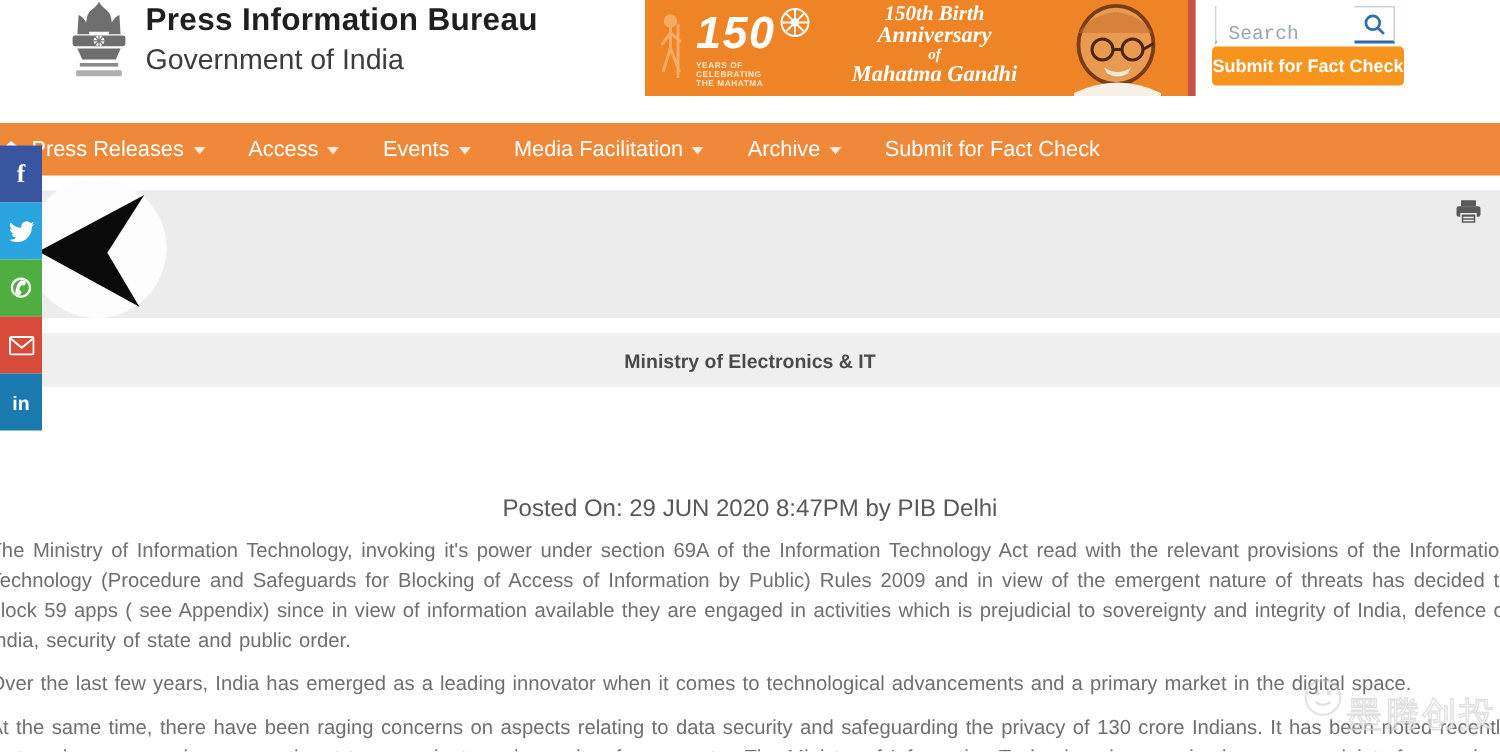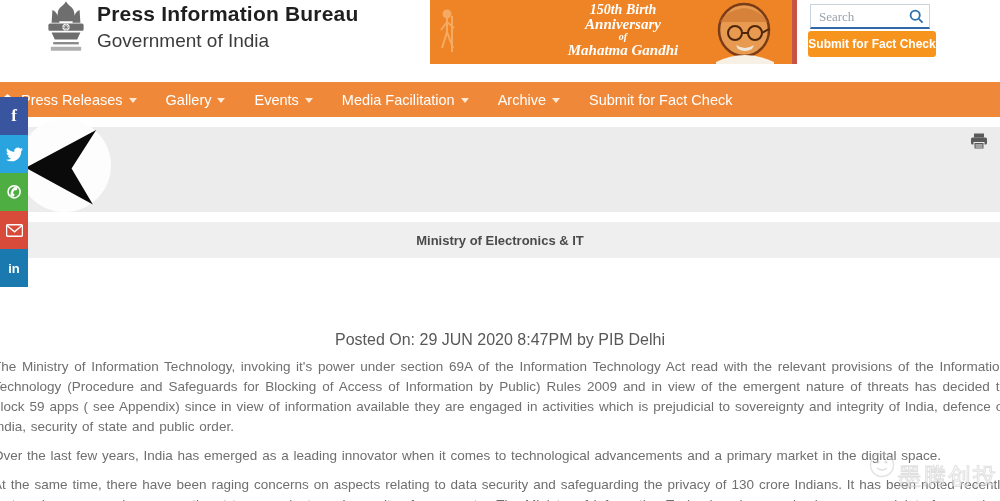--- a/index.html
+++ b/index.html
@@ -26,22 +26,22 @@
               font-family:"Liberation Serif","DejaVu Serif",serif; font-style:italic; font-weight:bold; }
   .b-l1 { font-size:14px; line-height:15px; }
   .b-l2 { font-size:15px; line-height:15px; }
   .b-l3 { font-size:10px; line-height:10px; }
   .b-l4 { font-size:15px; line-height:16px; }
   .gandhi-face { position:absolute; right:8px; top:0; }
 
   
   .search-wrap { position:absolute; left:810px; top:4px; width:120px; height:25px; background:#fff;
                  border:1px solid #c8d4e0; border-bottom:2px solid #3068a8; display:flex; align-items:center; }
-  .search-input { flex:1; border:none; outline:none; font-size:13px; color:#ec4899; padding:4px 4px 2px 8px; width:80px;
-                  font-family:Liberation Serif, serif; }
+  .search-input { flex:1; border:none; outline:none; font-size:13px; color:#ec4899; padding:14px 4px 2px 8px; width:80px;
+                  font-family:Liberation Mono, monospace; }
   .search-input::placeholder { color:#9aa4ad; }
   .search-btn { width:26px; height:100%; background:none; border:none; cursor:pointer; display:flex; align-items:center; justify-content:center; }
   .factcheck-btn { position:absolute; left:808px; top:31px; width:128px; height:26px; background:#f7941e; border:none;
                    border-radius:3px; color:#fff; font-weight:bold; font-size:12px; cursor:pointer;
                    font-family:"Liberation Sans",sans-serif; }
 
   
   .navbar { position:absolute; left:0; top:82px; width:1000px; height:35px; background:#f0883a;
             display:flex; align-items:center; gap:29px; z-index:2; }
   .nav-item { color:#fff; font-size:14.5px; text-decoration:none; display:flex; align-items:center; gap:6px; cursor:pointer; }
@@ -115,20 +115,37 @@
       <div class="org-sub">Government of India</div>
     </div>
 
     <div class="banner">
       <svg class="walker" width="22" height="48" viewBox="0 0 22 48">
         <g stroke="#ffd9ae" stroke-width="2" fill="none" opacity=".8">
           <circle cx="11" cy="6" r="3.5" fill="#ffd9ae"></circle>
           <path d="M11 10v14M11 14l-6 8M11 14l7 6M11 24l-5 16M11 24l6 16M16 8v36"></path>
         </g>
       </svg>
+      <div class="b-150">
+        <span class="b-150-num">150</span><svg class="b-wheel" width="22" height="22" viewBox="0 0 22 22">
+          <g stroke="#fff" stroke-width="1.3" fill="none">
+            <circle cx="11" cy="11" r="9"></circle>
+              <circle cx="11" cy="11" r="2"></circle>
+            <line x1="11" y1="2" x2="11" y2="20"></line>
+              <line x1="2" y1="11" x2="20" y2="11"></line>
+            <line x1="4.6" y1="4.6" x2="17.4" y2="17.4"></line>
+              <line x1="17.4" y1="4.6" x2="4.6" y2="17.4"></line>
+          </g>
+        </svg>
+        <div class="b-years">
+          <div>YEARS OF</div>
+          <div>CELEBRATING</div>
+          <div>THE MAHATMA</div>
+        </div>
+      </div>
       <div class="b-center">
         <div class="b-l1">150th Birth</div>
         <div class="b-l2">Anniversary</div>
         <div class="b-l3">of</div>
         <div class="b-l4">Mahatma Gandhi</div>
       </div>
       <svg class="gandhi-face" width="86" height="64" viewBox="0 0 86 64">
         <ellipse cx="46" cy="30" rx="25" ry="26" fill="#e79a50" stroke="#7a3c16" stroke-width="2.5"></ellipse>
         <path d="M21 22q8-12 25-14q17 2 24 14" fill="#c96f2a" opacity=".55"></path>
         <circle cx="37" cy="33" r="7" fill="none" stroke="#4e2509" stroke-width="2"></circle>
@@ -154,21 +171,21 @@
 
   <nav class="navbar">
     <a class="nav-item">
       <svg width="15" height="14" viewBox="0 0 16 15">
         <path d="M8 1l7.5 6.5h-2.2V14H10v-4.5H6V14H2.7V7.5H.5z" fill="#fff"></path>
       </svg>
       <span>Press Releases</span>
       <span class="caret"></span>
     </a>
     <a class="nav-item">
-      <span>Gallery</span>
+      <span>Access</span>
       <span class="caret"></span>
     </a>
     <a class="nav-item">
       <span>Events</span>
       <span class="caret"></span>
     </a>
     <a class="nav-item">
       <span>Media Facilitation</span>
       <span class="caret"></span>
     </a>

